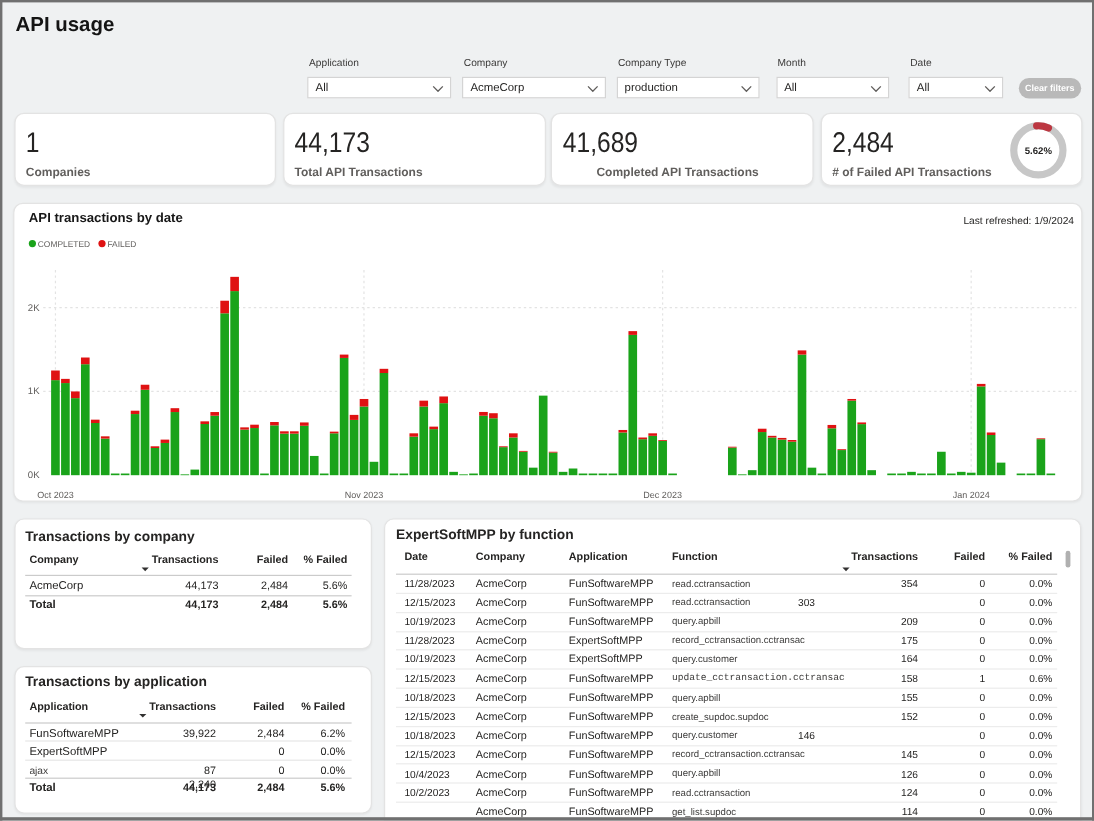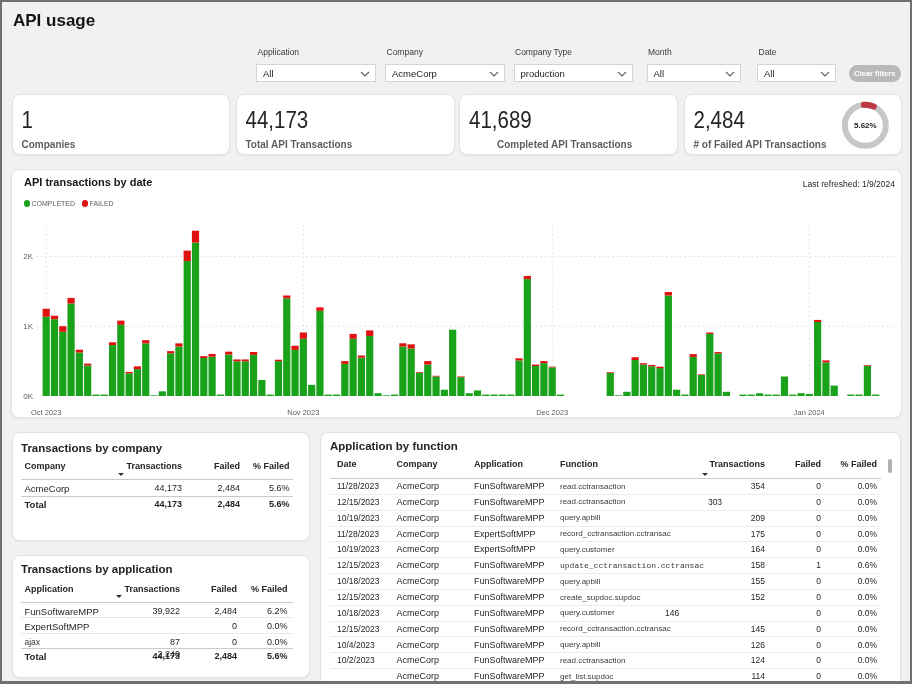--- a/index.html
+++ b/index.html
@@ -264,21 +264,21 @@
 <div style="position:absolute;left:188px;top:637px;width:49px;text-align:right;font-size:9px;color:#252423;">0</div>
 <div style="position:absolute;left:238px;top:637px;width:49.5px;text-align:right;font-size:9px;color:#252423;">0.0%</div>
 <div style="position:absolute;left:24.5px;top:650.5px;font-size:9.5px;color:#252423;font-weight:bold;">Total</div>
 <div style="position:absolute;left:80px;top:650.5px;width:100px;text-align:right;font-size:9px;color:#252423;font-weight:bold;">44,173</div>
 <div style="position:absolute;left:188px;top:650.5px;width:49px;text-align:right;font-size:9px;color:#252423;font-weight:bold;">2,484</div>
 <div style="position:absolute;left:238px;top:650.5px;width:49.5px;text-align:right;font-size:9px;color:#252423;font-weight:bold;">5.6%</div>
 <div style="position:absolute;left:21px;top:617.4px;width:272px;height:1px;background:#e6e6e6;"></div>
 <div style="position:absolute;left:21px;top:632.9px;width:272px;height:1px;background:#e6e6e6;"></div>
 <div style="position:absolute;left:21px;top:648.1px;width:272px;height:1px;background:#cbcbcb;"></div>
 <div class="card" style="left:320px;top:431.5px;width:580.5px;height:252px;border-bottom-left-radius:0;border-bottom-right-radius:0;"></div>
-<div style="position:absolute;left:330px;top:439.5px;font-size:11.5px;font-weight:bold;color:#252423;">Application by function</div>
+<div style="position:absolute;left:330px;top:439.5px;font-size:11.5px;font-weight:bold;color:#252423;">ExpertSoftMPP by function</div>
 <div class="thead" style="position:absolute;left:337px;top:459px;font-size:9px;">Date</div>
 <div class="thead" style="position:absolute;left:396.5px;top:459px;font-size:9px;">Company</div>
 <div class="thead" style="position:absolute;left:474px;top:459px;font-size:9px;">Application</div>
 <div class="thead" style="position:absolute;left:560px;top:459px;font-size:9px;">Function</div>
 <div class="thead" style="position:absolute;left:665px;top:459px;width:100px;text-align:right;font-size:9px;">Transactions</div>
 <div class="thead" style="position:absolute;left:771px;top:459px;width:50px;text-align:right;font-size:9px;">Failed</div>
 <div class="thead" style="position:absolute;left:827px;top:459px;width:50px;text-align:right;font-size:9px;">% Failed</div>
 <div style="position:absolute;left:702px;top:473px;width:0;height:0;border-left:3.2px solid transparent;border-right:3.2px solid transparent;border-top:3.4px solid #323130;"></div>
 <div style="position:absolute;left:330px;top:477.5px;width:551px;height:1px;background:#cbcbcb;"></div>
 <div style="position:absolute;left:888px;top:458.5px;width:4px;height:14px;border-radius:2px;background:#b0b0b0;"></div>
@@ -287,21 +287,21 @@
 <div style="position:absolute;left:474px;top:481.0px;font-size:9px;color:#252423;">FunSoftwareMPP</div>
 <div style="position:absolute;left:560px;top:481.5px;font-size:8px;color:#3b3a39;">read.cctransaction</div>
 <div style="position:absolute;left:665px;top:481.0px;width:100px;text-align:right;font-size:8.5px;color:#252423;">354</div>
 <div style="position:absolute;left:771px;top:481.0px;width:50px;text-align:right;font-size:8.5px;color:#252423;">0</div>
 <div style="position:absolute;left:827px;top:481.0px;width:50px;text-align:right;font-size:8.5px;color:#252423;">0.0%</div>
 <div style="position:absolute;left:330px;top:493.8px;width:551px;height:1px;background:#ececec;"></div>
 <div style="position:absolute;left:337px;top:496.9px;font-size:8.5px;color:#252423;">12/15/2023</div>
 <div style="position:absolute;left:396.5px;top:496.9px;font-size:9px;color:#252423;">AcmeCorp</div>
 <div style="position:absolute;left:474px;top:496.9px;font-size:9px;color:#252423;">FunSoftwareMPP</div>
 <div style="position:absolute;left:560px;top:497.4px;font-size:8px;color:#3b3a39;">read.cctransaction</div>
-<div style="position:absolute;left:665px;top:496.9px;width:100px;text-align:center;font-size:8.5px;color:#252423;">303</div>
+<div style="position:absolute;left:665px;top:496.9px;width:100px;text-align:left;font-size:8.5px;color:#252423;">303</div>
 <div style="position:absolute;left:771px;top:496.9px;width:50px;text-align:right;font-size:8.5px;color:#252423;">0</div>
 <div style="position:absolute;left:827px;top:496.9px;width:50px;text-align:right;font-size:8.5px;color:#252423;">0.0%</div>
 <div style="position:absolute;left:330px;top:509.7px;width:551px;height:1px;background:#ececec;"></div>
 <div style="position:absolute;left:337px;top:512.7px;font-size:8.5px;color:#252423;">10/19/2023</div>
 <div style="position:absolute;left:396.5px;top:512.7px;font-size:9px;color:#252423;">AcmeCorp</div>
 <div style="position:absolute;left:474px;top:512.7px;font-size:9px;color:#252423;">FunSoftwareMPP</div>
 <div style="position:absolute;left:560px;top:513.2px;font-size:8px;color:#3b3a39;">query.apbill</div>
 <div style="position:absolute;left:665px;top:512.7px;width:100px;text-align:right;font-size:8.5px;color:#252423;">209</div>
 <div style="position:absolute;left:771px;top:512.7px;width:50px;text-align:right;font-size:8.5px;color:#252423;">0</div>
 <div style="position:absolute;left:827px;top:512.7px;width:50px;text-align:right;font-size:8.5px;color:#252423;">0.0%</div>

